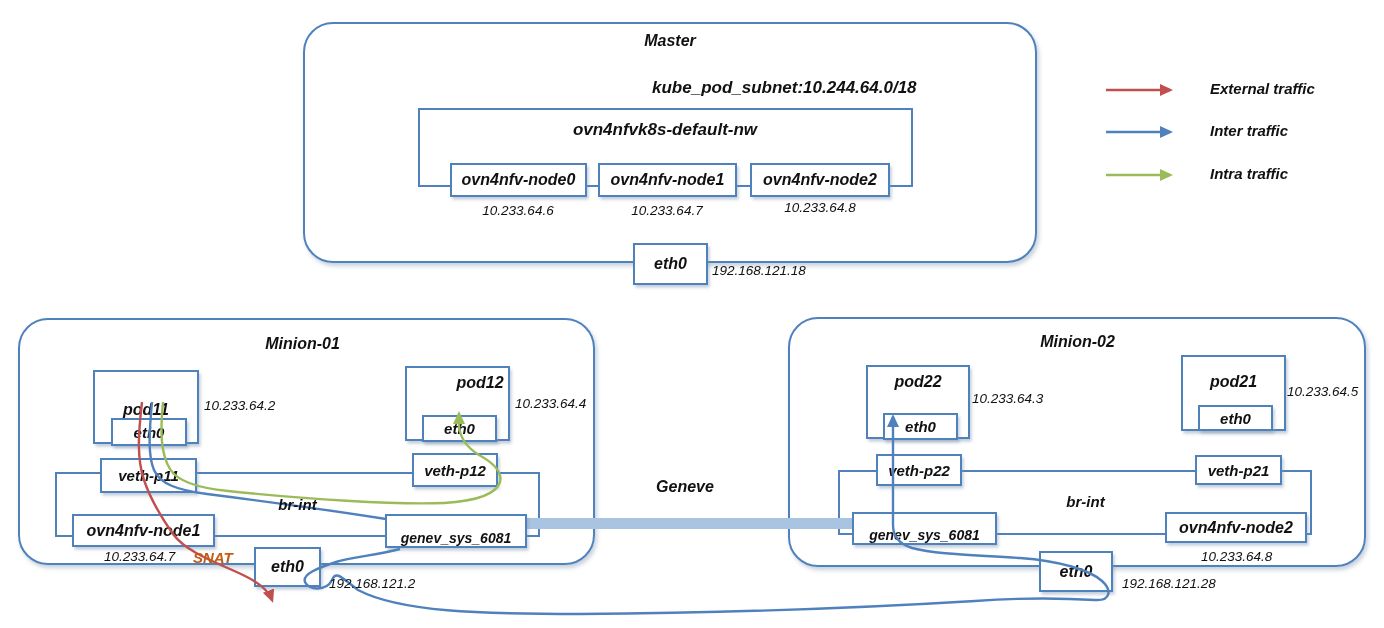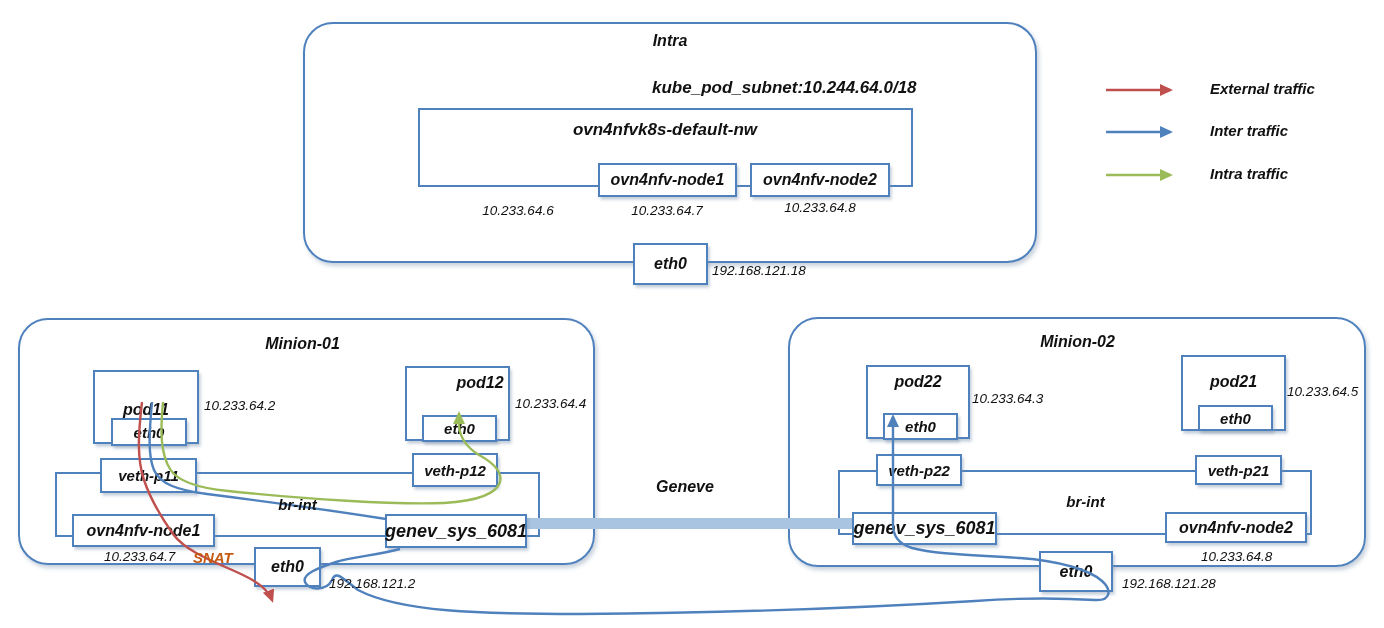--- a/index.html
+++ b/index.html
@@ -20,21 +20,21 @@
   }
   
   .node{
     position:absolute;border:2px solid #4f81bd;background:#ffffff;
     box-shadow:1.5px 2.5px 3px rgba(130,150,175,.5);
     box-sizing:border-box;z-index:3;
     display:flex;align-items:center;justify-content:center;
     font-weight:bold;font-style:italic;font-size:15px;white-space:nowrap;
   }
   .fs16{font-size:16px;}
-  .fs14{font-size:18px;}
+  .fs14{font-size:14px;align-items:flex-end;}
   
   .lbl{
     position:absolute;font-weight:bold;font-style:italic;font-size:16px;
     white-space:nowrap;z-index:5;
   }
   .ctr{text-align:center;}
   .ip{
     position:absolute;font-style:italic;font-weight:normal;font-size:13.5px;
     white-space:nowrap;z-index:5;color:#111;
   }
@@ -50,20 +50,23 @@
 
   <div class="rbox" style="left:303px;top:22px;width:734px;height:241px;"></div>
   <div class="sq" style="left:418px;top:108px;width:495px;height:79px;"></div>
   <div class="rbox" style="left:18px;top:318px;width:577px;height:247px;"></div>
   <div class="sq" style="left:55px;top:472px;width:485px;height:65px;"></div>
   <div class="rbox" style="left:788px;top:317px;width:578px;height:250px;"></div>
   <div class="sq" style="left:838px;top:470px;width:474px;height:65px;"></div>
 
   <div id="band" style="left:527px;top:518px;width:326px;height:11px;"></div>
 
+  <div class="node fs16" style="left:450px;top:163px;width:137px;height:34px;">
+      <span>ovn4nfv-node0</span>
+    </div>
   <div class="node fs16" style="left:598px;top:163px;width:139px;height:34px;">
       <span>ovn4nfv-node1</span>
     </div>
   <div class="node fs16" style="left:750px;top:163px;width:140px;height:34px;">
       <span>ovn4nfv-node2</span>
     </div>
   <div class="node fs16" style="left:633px;top:243px;width:75px;height:42px;">
       <span>eth0</span>
     </div>
 
@@ -142,21 +145,21 @@
 
     <path d="M 400,549 C 378,555 352,557 336,562 C 318,568 302,574 305,582 C 308,590 326,592 332,580 C 336,570 342,578 358,590 C 400,612 480,614 580,614 C 720,613 860,608 975,601 C 1030,597 1078,599 1095,600 C 1111,601 1112,590 1102,581 C 1090,570 1060,561 1020,558 C 980,555 938,555 912,548 C 899,544 893,536 893,525 L 893,417" fill="none" stroke="#4f81bd" stroke-width="2.4" marker-end="url(#ah-blue)"></path>
 
     <path d="M 163,402 C 160,434 161,454 170,469 C 177,481 198,488 228,491 C 305,499 395,505 444,503 C 478,501 496,494 500,482 C 503,470 490,461 479,455 C 466,447 460,437 459,426 L 459,414" fill="none" stroke="#9bbb59" stroke-width="2.4" marker-end="url(#ah-green)"></path>
 
     <line x1="1106" y1="90" x2="1170" y2="90" stroke="#c0504d" stroke-width="2.6" marker-end="url(#ah-red)"></line>
     <line x1="1106" y1="132" x2="1170" y2="132" stroke="#4f81bd" stroke-width="2.6" marker-end="url(#ah-blue)"></line>
     <line x1="1106" y1="175" x2="1170" y2="175" stroke="#9bbb59" stroke-width="2.6" marker-end="url(#ah-green)"></line>
   </svg>
 
-  <div class="lbl ctr" style="left:600px;top:32px;width:140px;">Intra</div>
+  <div class="lbl ctr" style="left:600px;top:32px;width:140px;">Master</div>
   <div class="lbl" style="left:652px;top:78px;width:350px;text-align:left;font-size:17px;">kube_pod_subnet:10.244.64.0/18</div>
   <div class="lbl ctr" style="left:540px;top:120px;width:250px;font-size:17px;">ovn4nfvk8s-default-nw</div>
 
   <div class="ip ctr" style="left:455px;top:203px;width:126px;">10.233.64.6</div>
   <div class="ip ctr" style="left:604px;top:203px;width:126px;">10.233.64.7</div>
   <div class="ip ctr" style="left:757px;top:200px;width:126px;">10.233.64.8</div>
   <div class="ip" style="left:712px;top:263px;">192.168.121.18</div>
 
   <div class="lbl ctr" style="left:230px;top:335px;width:145px;">Minion-01</div>
   <div class="ip" style="left:204px;top:398px;">10.233.64.2</div>

